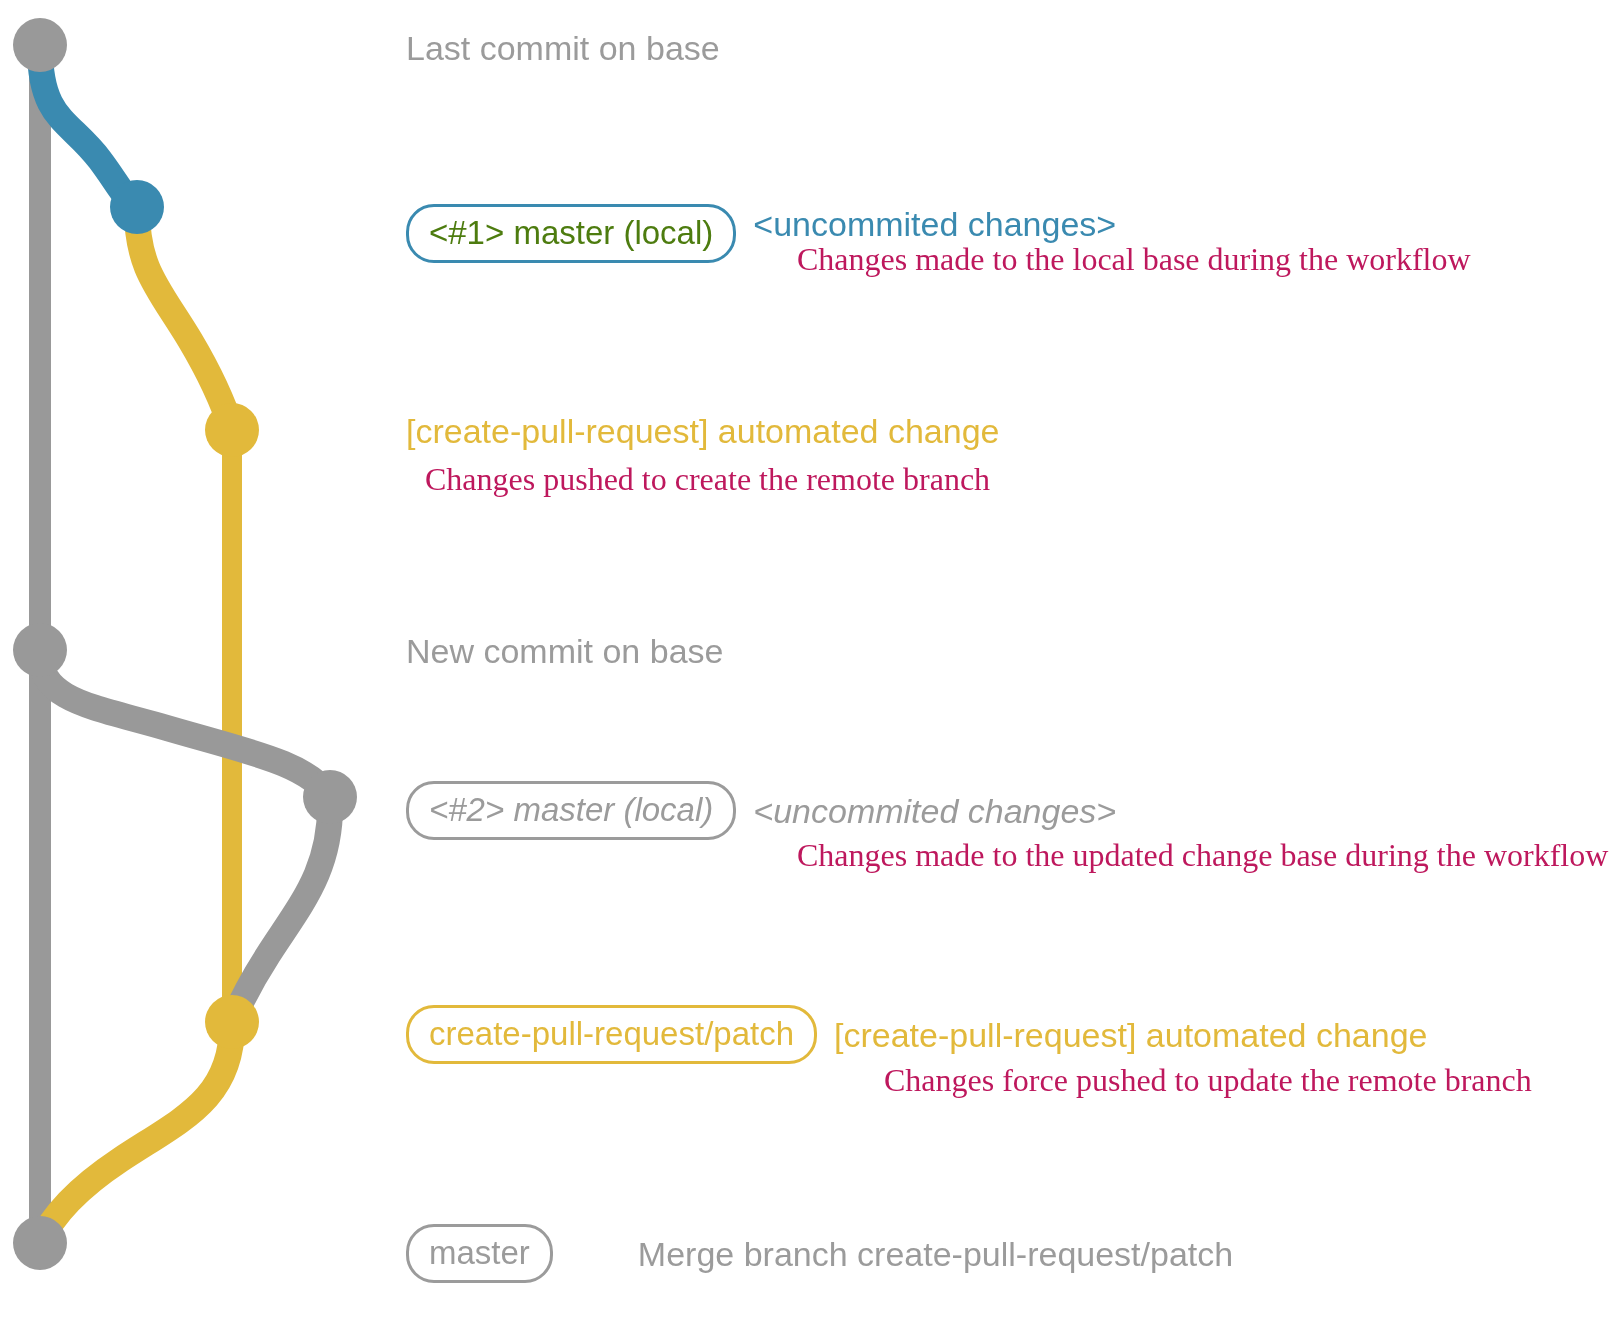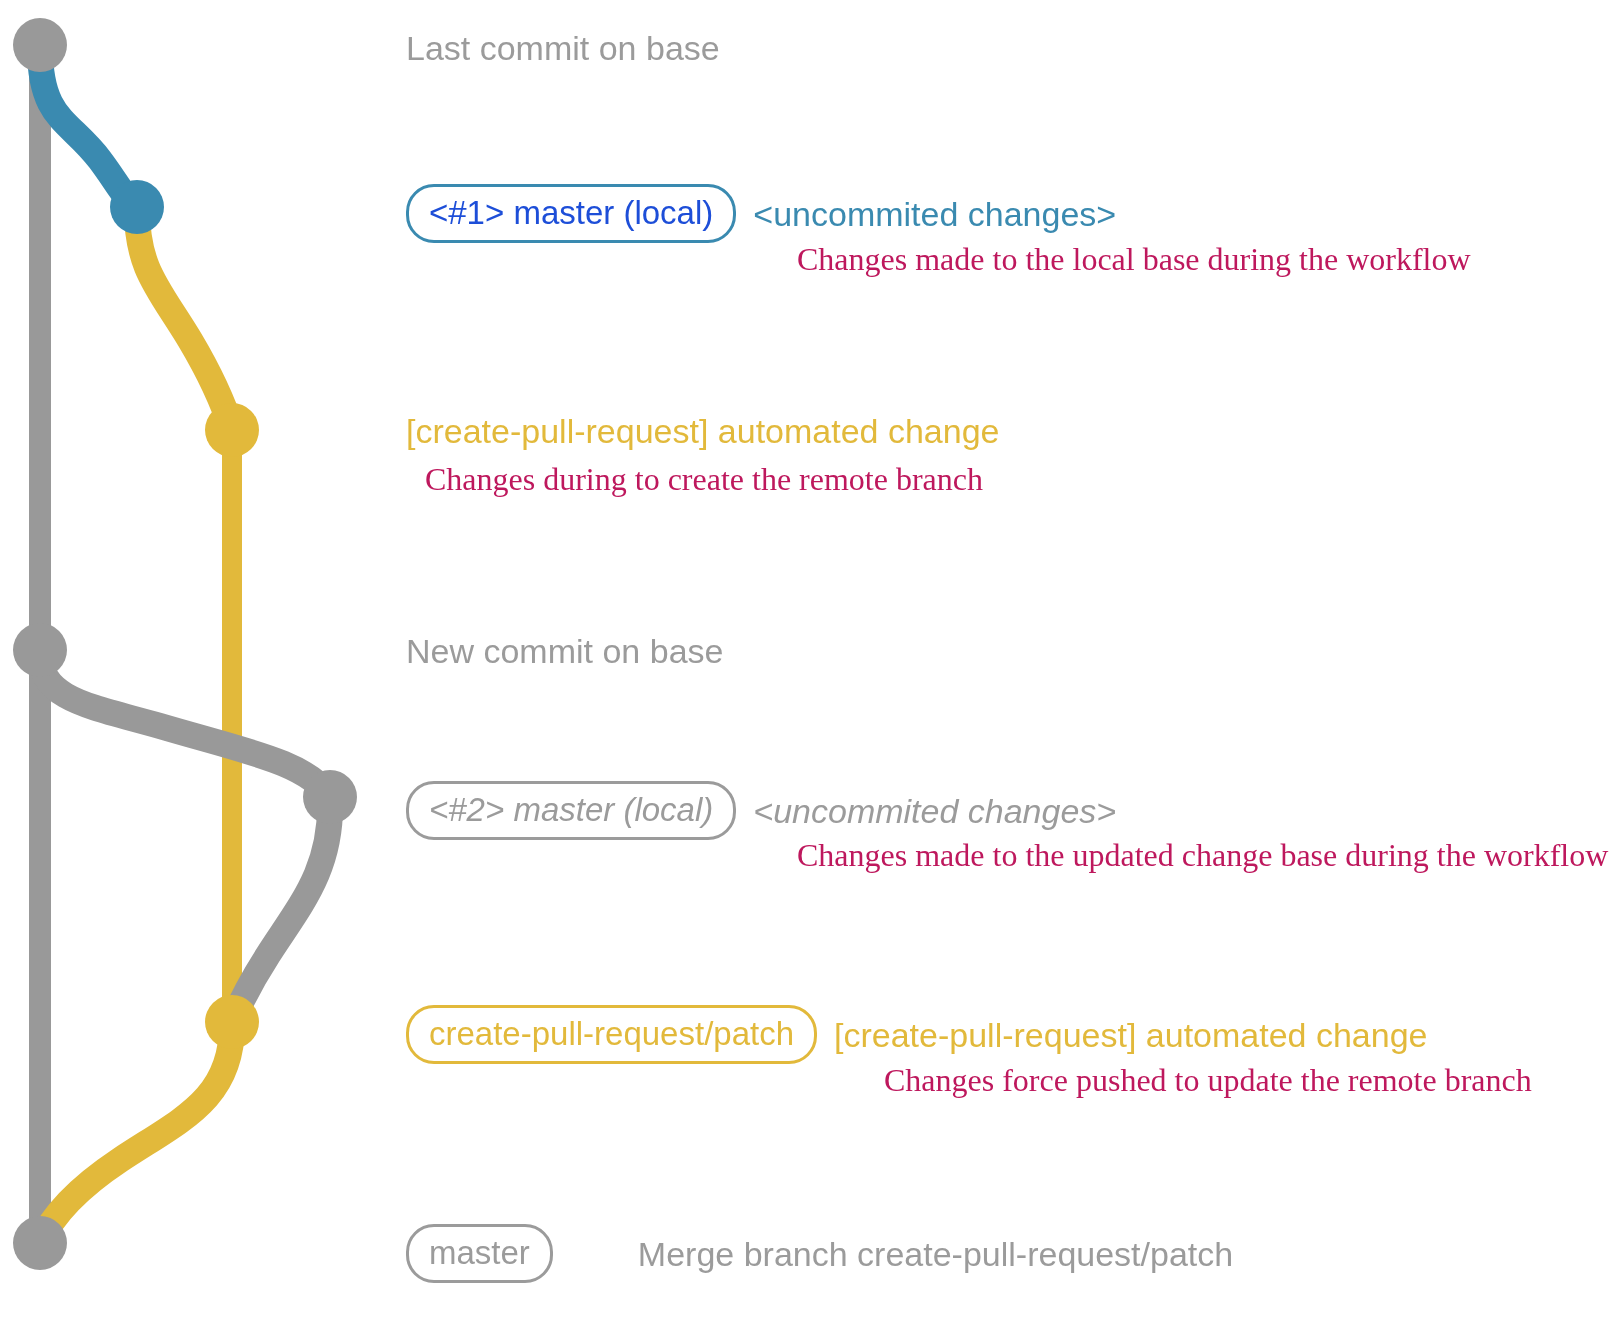--- a/index.html
+++ b/index.html
@@ -19,21 +19,21 @@
     display:inline-block;
     border:3px solid #999999;
     border-radius:28px;
     padding:9px 20px 11px 20px;
     font-size:33px;
     line-height:1;
     color:#999999;
     white-space:nowrap;
     background:#ffffff;
   }
-  .pill.blue{border-color:#3A8AB0;color:#1d4ed8;}
+  .pill.blue{border-color:#3A8AB0;color:#4d7c0f;margin-top:20px;}
   .pill.yellow{border-color:#E2B93B;color:#E2B93B;}
   .pill.gray{border-color:#9b9b9b;color:#9b9b9b;}
 
   .subject{
     font-size:34px;
     line-height:1;
     white-space:nowrap;
     color:#999999;
   }
   .subject.blue{color:#3A8AB0;}
@@ -87,21 +87,21 @@
   <div class="row" style="left:398px;top:184px;">
     <span class="pill blue">&lt;#1&gt; master (local)</span>
     <span class="gap"></span>
     <span class="subject blue">&lt;uncommited changes&gt;</span>
   </div>
   <div class="note" style="left:789px;top:243px;">Changes made to the local base during the workflow</div>
 
   <div class="row" style="left:398px;top:414px;">
     <span class="subject yellow">[create-pull-request] automated change</span>
   </div>
-  <div class="note" style="left:417px;top:463px;">Changes during to create the remote branch</div>
+  <div class="note" style="left:417px;top:463px;">Changes pushed to create the remote branch</div>
 
   <div class="row" style="left:398px;top:634px;">
     <span class="subject gray">New commit on base</span>
   </div>
 
   <div class="row" style="left:398px;top:781px;font-style:italic;">
     <span class="pill gray">&lt;#2&gt; master (local)</span>
     <span class="gap"></span>
     <span class="subject gray">&lt;uncommited changes&gt;</span>
   </div>

